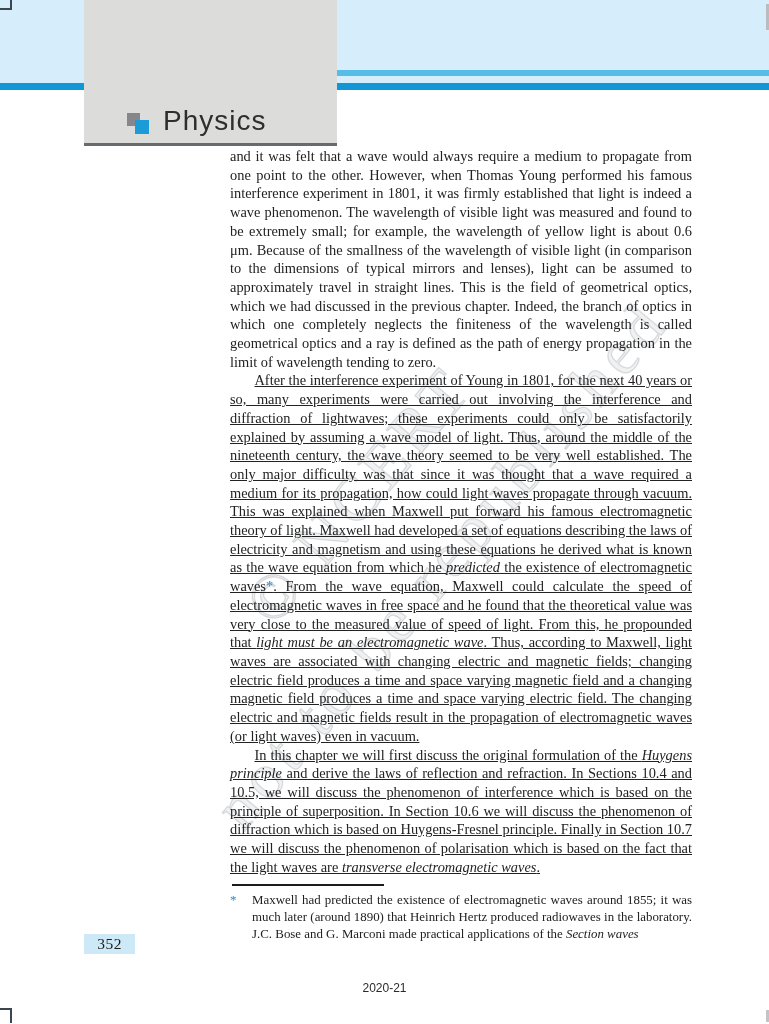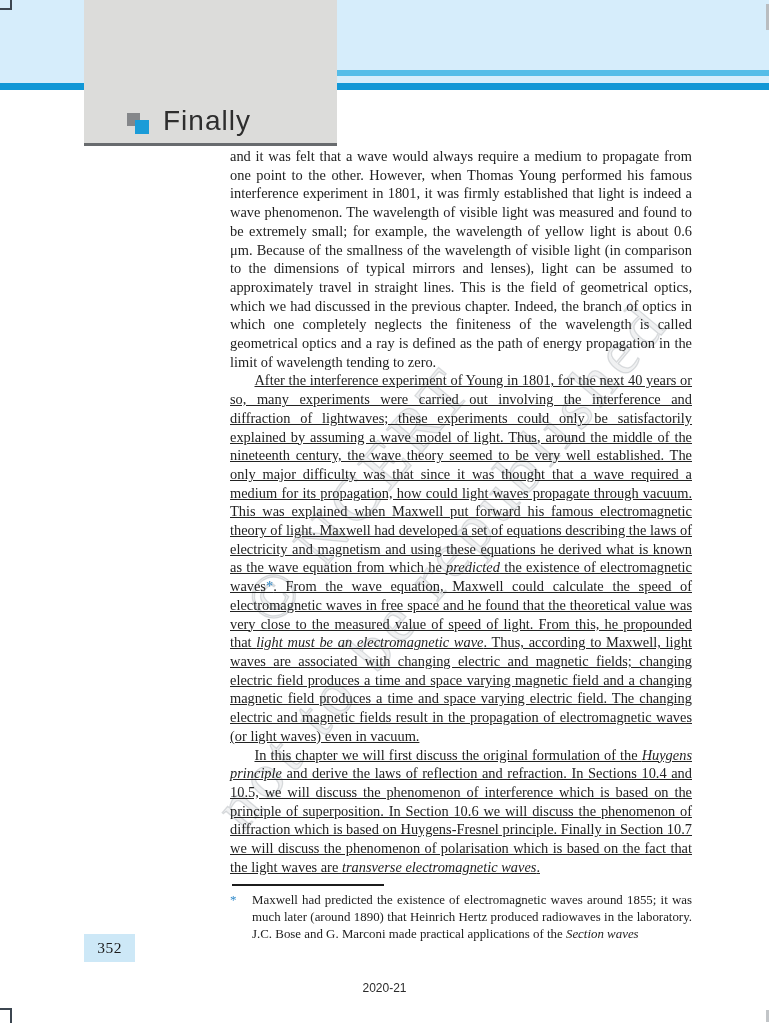--- a/index.html
+++ b/index.html
@@ -57,21 +57,21 @@
   .body-col p.indent{text-indent:1.7em;text-decoration:underline;}
   .italic{font-style:italic;}
   .asterisk{color:var(--asterisk-blue);}
   
   .fn-rule{width:152px;height:2px;background:#1c1c1c;margin:8px 0 6px 2px;}
   .footnote{display:flex;align-items:flex-start;}
   .fn-marker{width:14px;flex:0 0 14px;color:var(--asterisk-blue);font-size:13px;line-height:16.6px;margin-right:8px;}
   .fn-text{flex:1;font-size:12.9px;line-height:16.6px;text-align:justify;color:var(--ink);}
   
   .page-number-box{
-    position:absolute;left:84px;top:934px;width:51px;height:28px;background:var(--page-number-bg);
+    position:absolute;left:84px;top:934px;width:51px;height:20px;background:var(--page-number-bg);
     display:flex;align-items:center;justify-content:center;z-index:2;
   }
   .page-number-box span{font-size:15.5px;letter-spacing:0.5px;color:#1b1b1b;}
   .footer-year{
     position:absolute;left:0;top:981px;width:769px;text-align:center;
     font-family:"Liberation Sans","DejaVu Sans",sans-serif;font-size:12px;color:#2b2b2b;z-index:2;
   }
   
   .mark-top-left{
     position:absolute;left:0;top:0;width:10px;height:8px;
@@ -93,21 +93,21 @@
   <div class="band-medium"></div>
   <div class="band-dark"></div>
 
   <div class="mark-top-left"></div>
 
   <div class="header-box">
     <span class="logo">
       <span class="sq gray"></span>
       <span class="sq blue"></span>
     </span>
-    <span class="subject">Finally</span>
+    <span class="subject">Physics</span>
   </div>
 
   <div class="watermark">
     <div>© NCERT</div>
     <div>not to be republished</div>
   </div>
 
   <div class="body-col">
     <div id="paragraphs">
         <p><span>and it was felt that a wave would always require a medium to propagate from one point to the other. However, when Thomas Young performed his famous interference experiment in 1801, it was firmly established that light is indeed a wave phenomenon. The wavelength of visible light was measured and found to be extremely small; for example, the wavelength of yellow light is about 0.6 μm. Because of the smallness of the wavelength of visible light (in comparison to the dimensions of typical mirrors and lenses), light can be assumed to approximately travel in straight lines. This is the field of geometrical optics, which we had discussed in the previous chapter. Indeed, the branch of optics in which one completely neglects the finiteness of the wavelength is called geometrical optics and a ray is defined as the path of energy propagation in the limit of wavelength tending to zero.</span></p>

